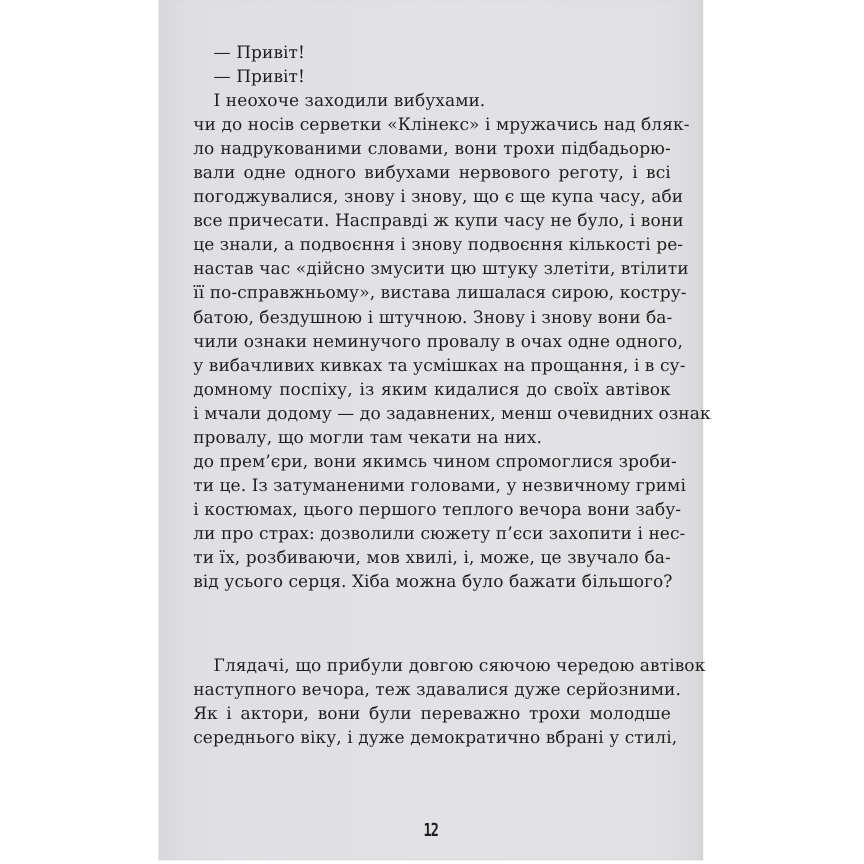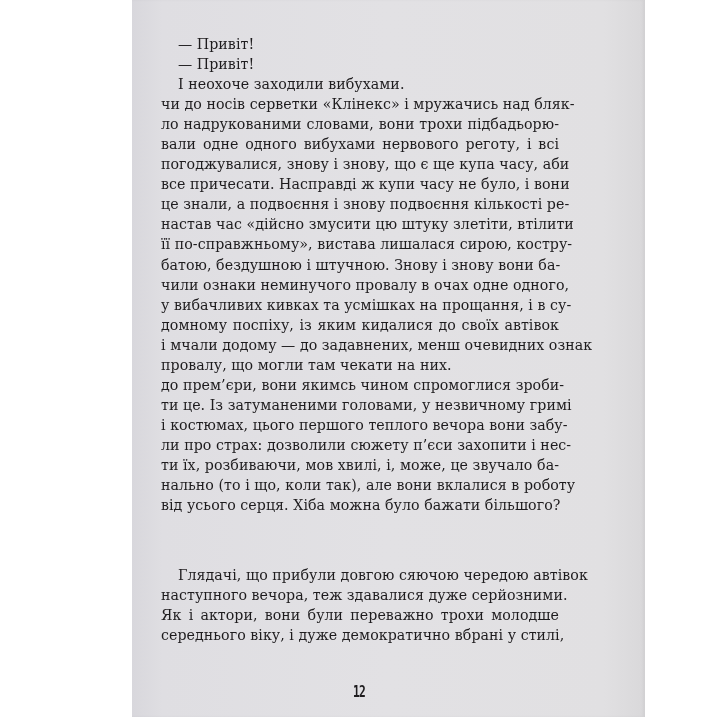--- a/index.html
+++ b/index.html
@@ -7,21 +7,21 @@
     padding: 0;
     width: 720px;
     height: 720px;
     background: #ffffff;
     overflow: hidden;
   }
   .page {
     position: absolute;
     left: 132px;
     top: 0;
-    width: 513px;
+    width: 454px;
     height: 717px;
     background: linear-gradient(90deg, #d8d7dc 0%, #dfdee2 6%, #e2e1e4 50%, #e1e0e2 92%, #d9d8da 100%);
     box-shadow: inset -2px 0 3px rgba(0,0,0,0.04);
   }
   .text-block {
     position: absolute;
     left: 29px;
     top: 34px;
     width: 398px;
     font-family: "DejaVu Serif", "Liberation Serif", serif;
@@ -89,21 +89,20 @@
         <div class="line">домному поспіху, із яким кидалися до своїх автівок</div>
         <div class="line">і мчали додому — до задавнених, менш очевидних ознак</div>
         <div class="line last">провалу, що могли там чекати на них.</div>
       </div>
       <div class="paragraph">
         <div class="line">до прем’єри, вони якимсь чином спромоглися зроби-</div>
         <div class="line">ти це. Із затуманеними головами, у незвичному гримі</div>
         <div class="line">і костюмах, цього першого теплого вечора вони забу-</div>
         <div class="line">ли про страх: дозволили сюжету п’єси захопити і нес-</div>
         <div class="line">ти їх, розбиваючи, мов хвилі, і, може, це звучало ба-</div>
-        <div class="line">нально (то і що, коли так), але вони вклалися в роботу</div>
         <div class="line">від усього серця. Хіба можна було бажати більшого?</div>
       </div>
       <div class="gap"></div>
       <div class="paragraph">
         <div class="line indent">Глядачі, що прибули довгою сяючою чередою автівок</div>
         <div class="line">наступного вечора, теж здавалися дуже серйозними.</div>
         <div class="line">Як і актори, вони були переважно трохи молодше</div>
         <div class="line">середнього віку, і дуже демократично вбрані у стилі,</div>
       </div>
     </div>

